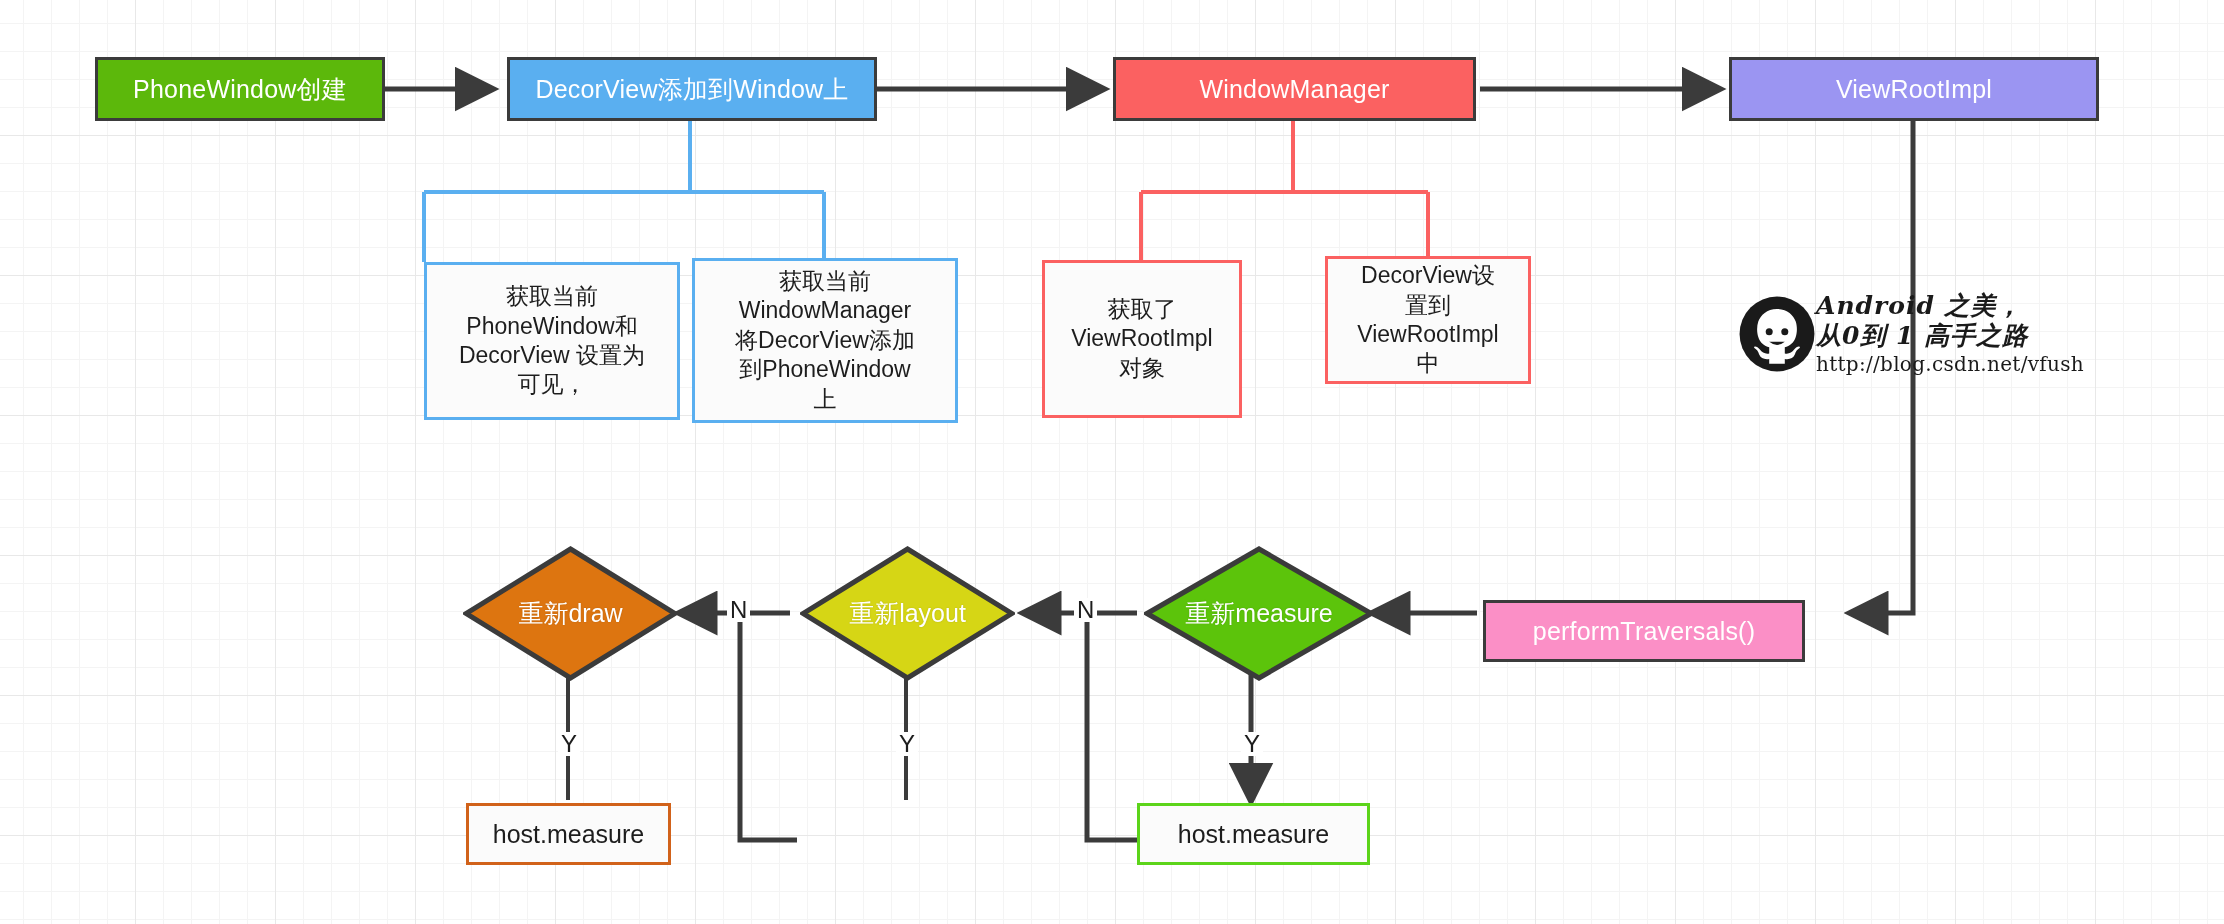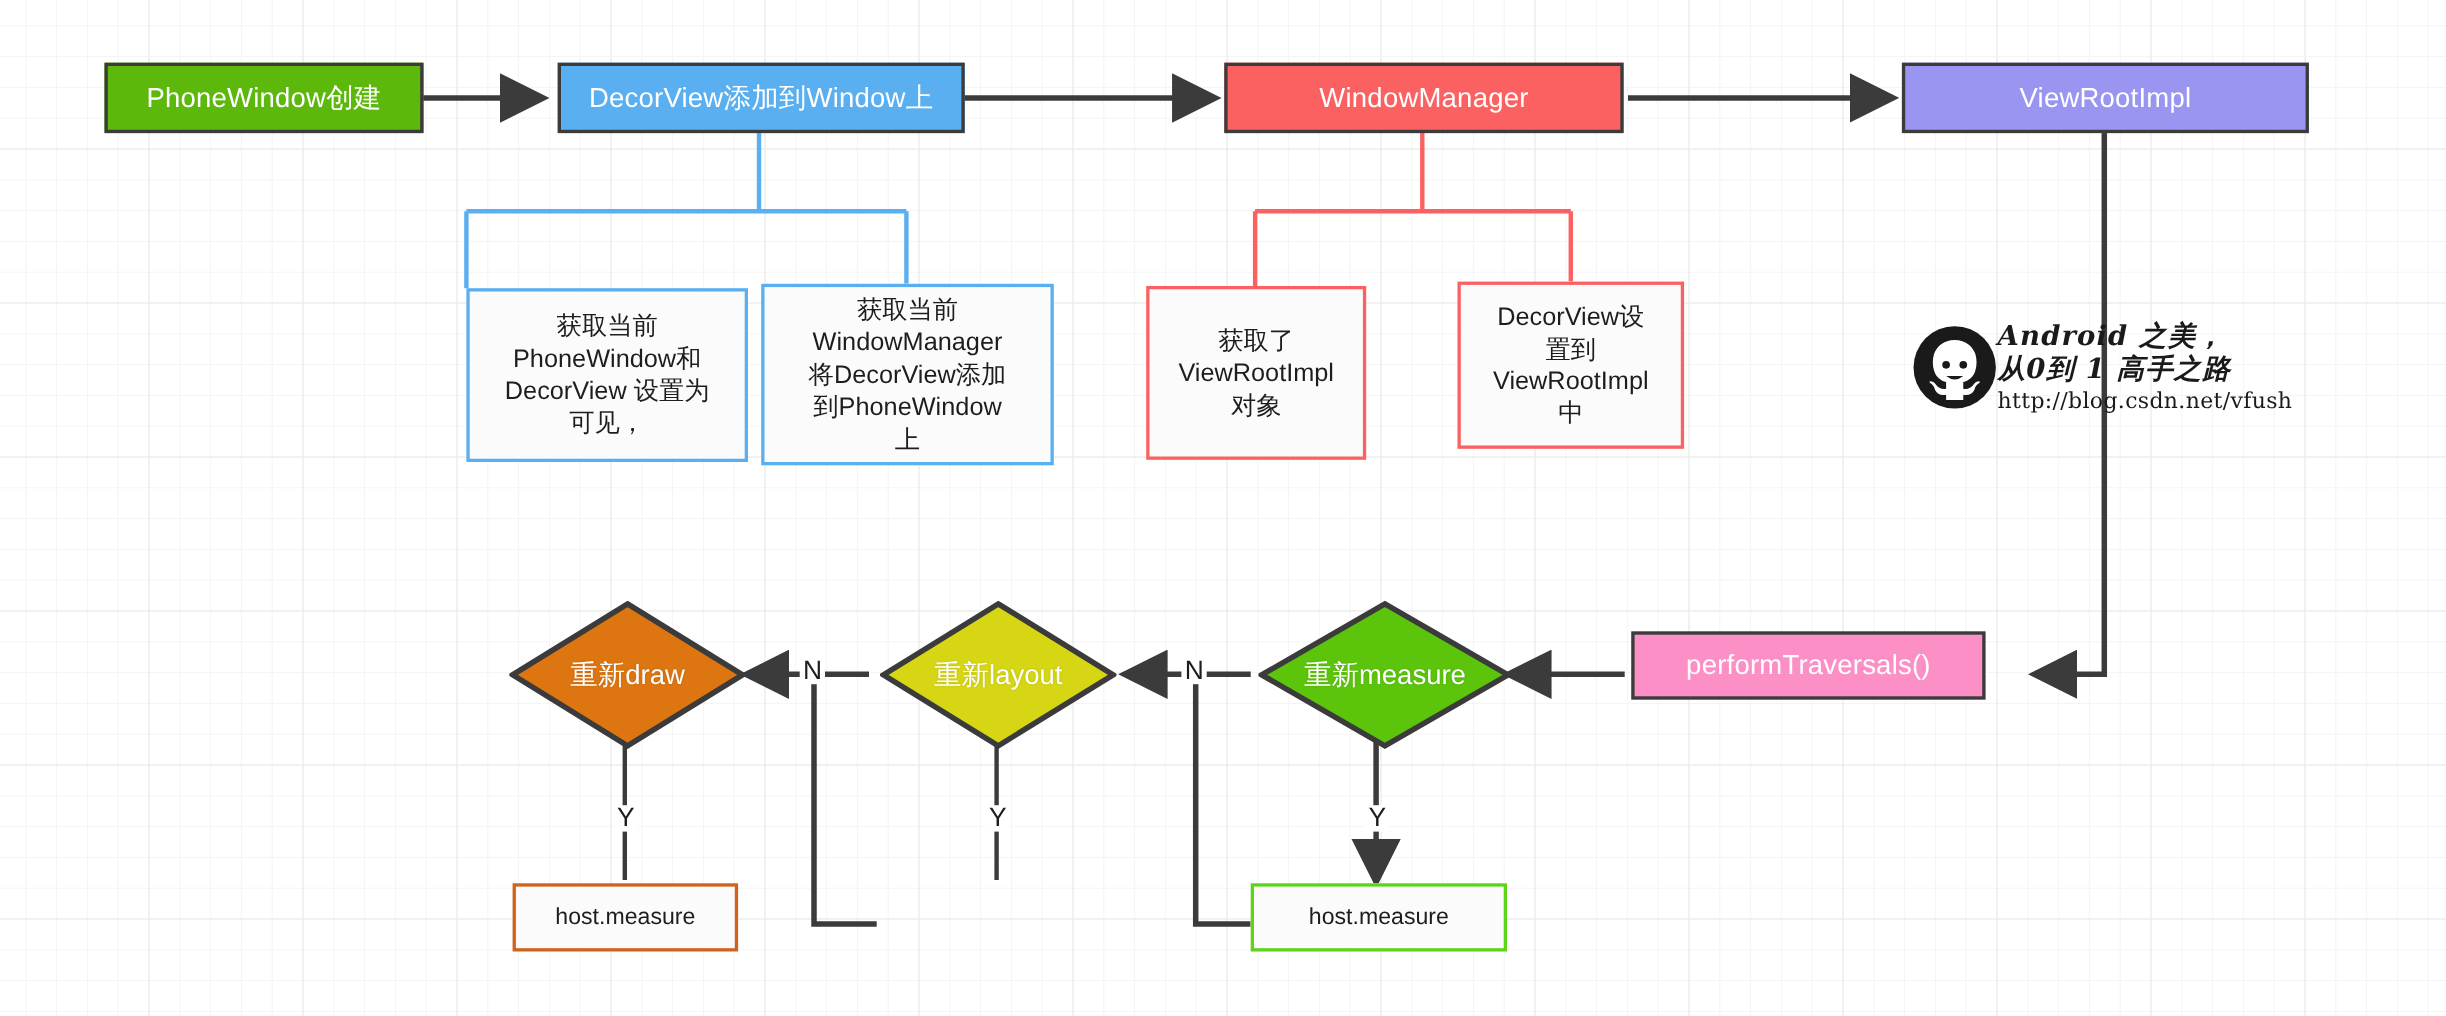--- a/index.html
+++ b/index.html
@@ -49,21 +49,21 @@
     flex-direction:column;
   }
   .o-blue{border:3px solid #5aaff0;}
   .o-red{border:3px solid #fb6161;}
   .o-orange{border:3px solid #d1621a;}
   .o-yellow{border:3px solid #d6d61a;}
   .o-lgreen{border:3px solid #5cd41a;}
 
   .boxsmall{
     background:#fbfbfb;
-    font-size:21px;
+    font-size:25px;
     color:#1d1d1d;
   }
 
   
   .diamond{
     position:absolute;
     display:flex;align-items:center;justify-content:center;
   }
   .diamond .dshape{position:absolute;left:0;top:0;width:100%;height:100%;}
   .diamond .dlabel{
@@ -188,21 +188,21 @@
     <span>到PhoneWindow</span>
     <span>上</span>
   </div>
 
   <div class="node boxnote o-red" style="left:1042px;top:260px;width:200px;height:158px;">
     <span>获取了</span>
     <span>ViewRootImpl</span>
     <span>对象</span>
   </div>
 
-  <div class="node boxnote o-red" style="left:1325px;top:256px;width:206px;height:152px;">
+  <div class="node boxnote o-red" style="left:1325px;top:256px;width:206px;height:128px;">
     <span>DecorView设</span>
     <span>置到</span>
     <span>ViewRootImpl</span>
     <span>中</span>
   </div>
 
   <div class="diamond" style="left:800px;top:546px;width:215px;height:135px;">
     <svg class="dshape" viewBox="0 0 215 135" preserveAspectRatio="none">
       <polygon points="107.5,3 212,67.5 107.5,132 3,67.5" fill="#d6d615" stroke="#3b3b3b" stroke-width="5"></polygon>
     </svg>
@@ -216,21 +216,21 @@
     <span class="dlabel">重新draw</span>
   </div>
 
   <div class="diamond" style="left:1144px;top:546px;width:230px;height:135px;">
     <svg class="dshape" viewBox="0 0 230 135" preserveAspectRatio="none">
       <polygon points="115,3 227,67.5 115,132 3,67.5" fill="#5cc40b" stroke="#3b3b3b" stroke-width="5"></polygon>
     </svg>
     <span class="dlabel">重新measure</span>
   </div>
 
-  <div class="node boxfill b-pink" style="left:1483px;top:574px;width:322px;height:62px;">
+  <div class="node boxfill b-pink" style="left:1483px;top:600px;width:322px;height:62px;">
     <span>performTraversals()</span>
   </div>
 
   <div class="elabel" style="left:727px;top:598px;">N</div>
   <div class="elabel" style="left:1074px;top:598px;">N</div>
   <div class="elabel" style="left:558px;top:732px;">Y</div>
   <div class="elabel" style="left:896px;top:732px;">Y</div>
   <div class="elabel" style="left:1241px;top:732px;">Y</div>
 
   <div class="node boxsmall o-orange" style="left:466px;top:803px;width:205px;height:62px;">

